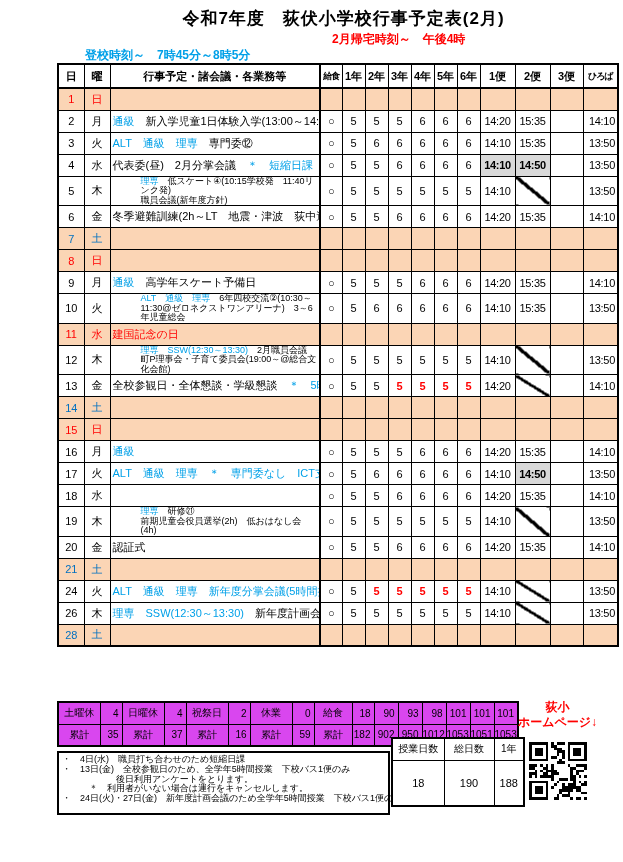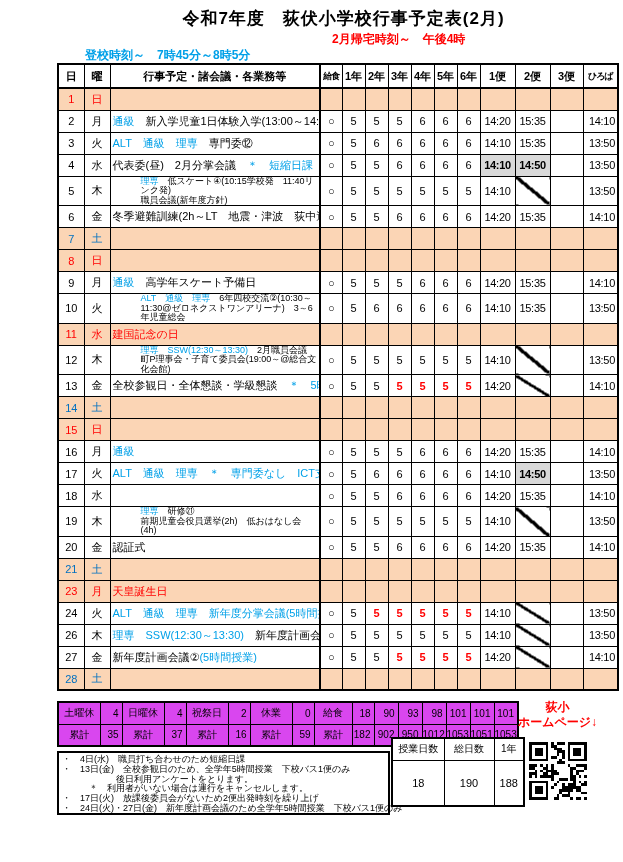--- a/index.html
+++ b/index.html
@@ -460,38 +460,20 @@
           <td class="grade-cell"></td>
           <td class="grade-cell"></td>
           <td class="grade-cell"></td>
           <td class="grade-cell"></td>
           <td class="grade-cell"></td>
           <td class="time-cell"></td>
           <td class="time-cell"></td>
           <td class="time-cell"></td>
           <td class="time-cell hiroba-cell"></td>
         </tr>
-        <tr class="holiday-row">
-          <td class="day-cell day-r">23</td>
-          <td class="dow-cell day-r">月</td>
-          <td class="event-cell">
-            <div><span class="c-r">天皇誕生日</span></div>
-          </td>
-          <td class="lunch-cell"></td>
-          <td class="grade-cell"></td>
-          <td class="grade-cell"></td>
-          <td class="grade-cell"></td>
-          <td class="grade-cell"></td>
-          <td class="grade-cell"></td>
-          <td class="grade-cell"></td>
-          <td class="time-cell"></td>
-          <td class="time-cell"></td>
-          <td class="time-cell"></td>
-          <td class="time-cell hiroba-cell"></td>
-        </tr>
         <tr>
           <td class="day-cell day-k">24</td>
           <td class="dow-cell day-k">火</td>
           <td class="event-cell">
             <div><span class="c-b">ALT　通級　理専　新年度分掌会議(5時間授業)</span></div>
           </td>
           <td class="lunch-cell">○</td>
           <td class="grade-cell">5</td>
           <td class="grade-cell red5">5</td>
           <td class="grade-cell red5">5</td>
@@ -513,38 +495,20 @@
           <td class="grade-cell">5</td>
           <td class="grade-cell">5</td>
           <td class="grade-cell">5</td>
           <td class="grade-cell">5</td>
           <td class="grade-cell">5</td>
           <td class="grade-cell">5</td>
           <td class="time-cell">14:10</td>
           <td class="time-cell slash"></td>
           <td class="time-cell"></td>
           <td class="time-cell hiroba-cell">13:50</td>
-        </tr>
-        <tr>
-          <td class="day-cell day-k">27</td>
-          <td class="dow-cell day-k">金</td>
-          <td class="event-cell">
-            <div><span class="c-k">新年度計画会議②</span><span class="c-b">(5時間授業)</span></div>
-          </td>
-          <td class="lunch-cell">○</td>
-          <td class="grade-cell">5</td>
-          <td class="grade-cell">5</td>
-          <td class="grade-cell red5">5</td>
-          <td class="grade-cell red5">5</td>
-          <td class="grade-cell red5">5</td>
-          <td class="grade-cell red5">5</td>
-          <td class="time-cell">14:20</td>
-          <td class="time-cell slash"></td>
-          <td class="time-cell"></td>
-          <td class="time-cell hiroba-cell">14:10</td>
         </tr>
         <tr class="holiday-row">
           <td class="day-cell day-b">28</td>
           <td class="dow-cell day-b">土</td>
           <td class="event-cell"></td>
           <td class="lunch-cell"></td>
           <td class="grade-cell"></td>
           <td class="grade-cell"></td>
           <td class="grade-cell"></td>
           <td class="grade-cell"></td>
@@ -615,21 +579,21 @@
           <td class="sum-val">1053</td>
         </tr>
       </tbody>
   </table>
 
   <div class="hp-text">
     <div>荻小</div>
     <div>ホームページ↓</div>
   </div>
 
-  <div class="notes-box"><div>・　4日(水)　職員打ち合わせのため短縮日課</div><div>・　13日(金)　全校参観日のため、全学年5時間授業　下校バス1便のみ</div><div>　　　　　　後日利用アンケートをとります。</div><div>　　　＊　利用者がいない場合は運行をキャンセルします。</div><div>・　17日(火)　放課後委員会がないため2便出発時刻を繰り上げ</div><div>・　24日(火)・27日(金)　新年度計画会議のため全学年5時間授業　下校バス1便のみ</div></div>
+  <div class="notes-box"><div>・　4日(水)　職員打ち合わせのため短縮日課</div><div>・　13日(金)　全校参観日のため、全学年5時間授業　下校バス1便のみ</div><div>　　　　　　後日利用アンケートをとります。</div><div>　　　＊　利用者がいない場合は運行をキャンセルします。</div><div>・　24日(火)・27日(金)　新年度計画会議のため全学年5時間授業　下校バス1便のみ</div></div>
 
   <table class="stats-table">
     <colgroup>
         <col style="width:52px">
         <col style="width:50px">
         <col style="width:30px">
       </colgroup>
     <thead>
       <tr>
         <th>授業日数</th>

